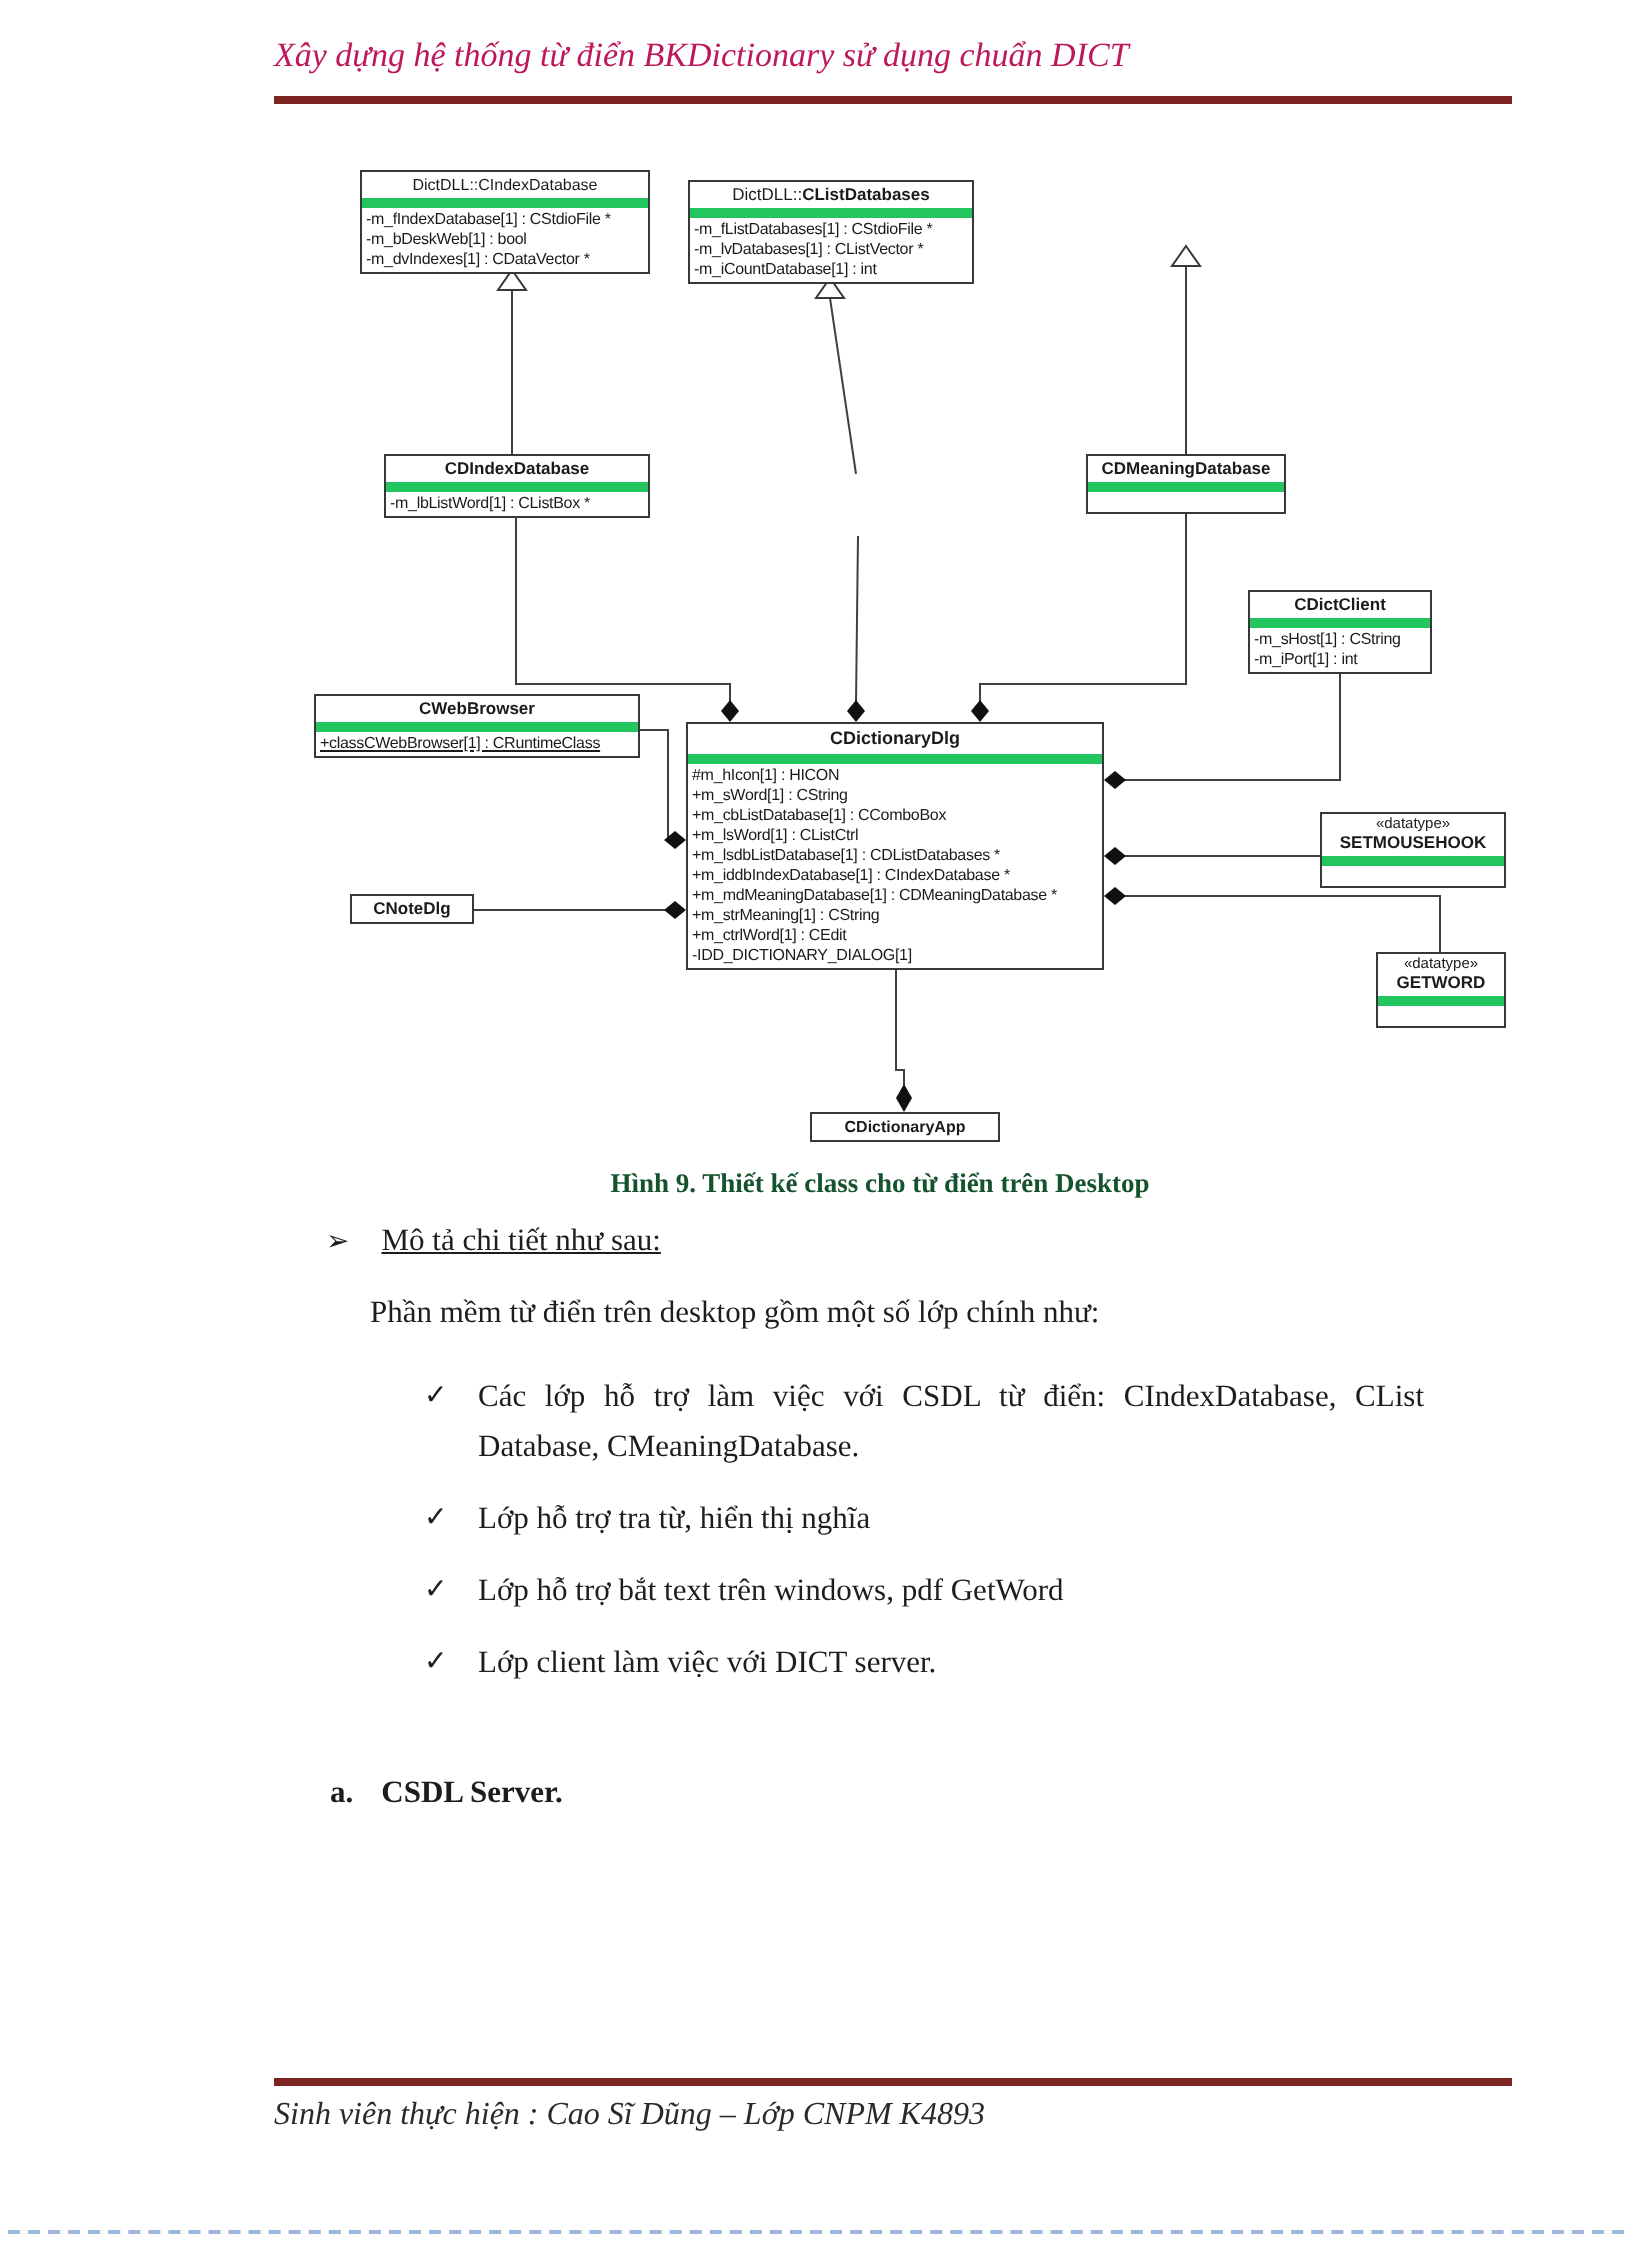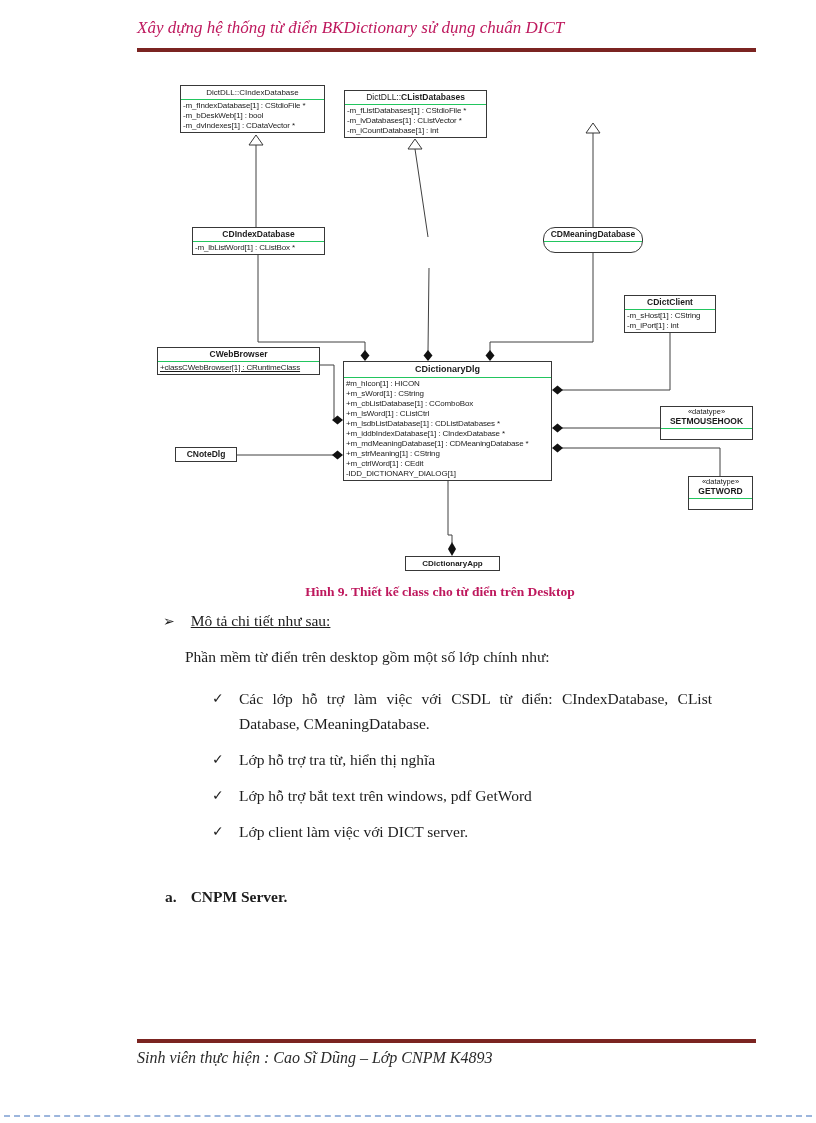--- a/index.html
+++ b/index.html
@@ -34,38 +34,38 @@
   }
   
   .diagram { position:absolute; left:140px; top:80px; width:620px; height:505px; }
   .diagram svg { position:absolute; left:0; top:0; }
   .uml-box {
     position:absolute; background:#fff; border:1px solid #383838;
     font-family:"Liberation Sans", sans-serif; color:#1b1b1b;
   }
   .uml-title {
     font-weight:bold; font-size:8.5px; line-height:11px; text-align:center;
-    padding:1px 1px; border-bottom:1px solid #22c55e; white-space:nowrap;
+    padding:1px 1px; border-bottom:5px solid #22c55e; white-space:nowrap;
   }
   .uml-title.plain { font-weight:normal; font-size:8px; }
   .uml-title .prefix { font-weight:normal; }
   .uml-title.big { font-size:9px; line-height:13px; }
   .uml-title.single { border-bottom:none; }
   .uml-stereo { font-weight:normal; font-size:7.5px; line-height:8px; display:block;text-align:center; }
   .uml-attrs { padding:1px 2px; }
   .uml-attr {
     display:block; font-size:8px; line-height:10px; letter-spacing:-0.15px;
     white-space:nowrap; overflow:hidden;
   }
   .uml-attr.static { text-decoration:underline; }
   .uml-empty { height:10px; }
   
   .caption {
     position:absolute; left:140px; top:584px; width:600px; text-align:center;
-    font-weight:bold; font-size:13.5px; color:#be185d;
+    font-weight:bold; font-size:13.5px; color:#14532d;
   }
   .intro-line { position:absolute; left:163px; top:612px; font-size:15.5px;text-decoration:underline; }
   .intro-line .arrow { display:inline-block; margin-right:16px; font-size:14px; }
   .lead-para { position:absolute; left:185px; top:648px; font-size:15.5px; }
   .check-list { position:absolute; left:212px; top:686px; width:500px; list-style:none; }
   .check-list li {
     position:relative; padding-left:27px; margin-bottom:11px;
     font-size:15.5px; line-height:25px; text-align:justify;
   }
   .check-list .check { position:absolute; left:0; top:0; font-size:14px; }
@@ -162,21 +162,21 @@
 
 
     <div class="uml-box" style="left:52px; top:147px; width:133px;">
       <div class="uml-title">CDIndexDatabase</div>
       <div class="uml-attrs">
         <span class="uml-attr">-m_lbListWord[1] : CListBox *</span>
       </div>
     </div>
 
 
-    <div class="uml-box" style="left:403px; top:147px; width:100px;border-radius:12px;">
+    <div class="uml-box" style="left:403px; top:147px; width:100px;">
       <div class="uml-title">CDMeaningDatabase</div>
       <div class="uml-empty"></div>
     </div>
 
     <div class="uml-box" style="left:484px; top:215px; width:92px;">
       <div class="uml-title">CDictClient</div>
       <div class="uml-attrs">
         <span class="uml-attr">-m_sHost[1] : CString</span>
         <span class="uml-attr">-m_iPort[1] : int</span>
       </div>
@@ -233,21 +233,21 @@
   <div class="lead-para">Phần mềm từ điển trên desktop gồm một số lớp chính như:</div>
 
   <ul class="check-list">
     <li><span class="check">✓</span><span>Các lớp hỗ trợ làm việc với CSDL từ điển: CIndexDatabase, CList Database, CMeaningDatabase.</span></li>
     <li><span class="check">✓</span><span>Lớp hỗ trợ tra từ, hiển thị nghĩa</span></li>
     <li><span class="check">✓</span><span>Lớp hỗ trợ bắt text trên windows, pdf GetWord</span></li>
     <li><span class="check">✓</span><span>Lớp client làm việc với DICT server.</span></li>
   </ul>
 
   <div class="section-line">
-    <span class="label">a.</span><span>CNPM Server.</span>
+    <span class="label">a.</span><span>CSDL Server.</span>
   </div>
 
   <div class="footer-rule"></div>
   <div class="footer-row">
     <span>Sinh viên thực hiện : Cao Sĩ Dũng – Lớp CNPM K48</span>
     <span class="footer-page">93</span>
   </div>
   <div class="bottom-dashed"></div>
 
 </div>

